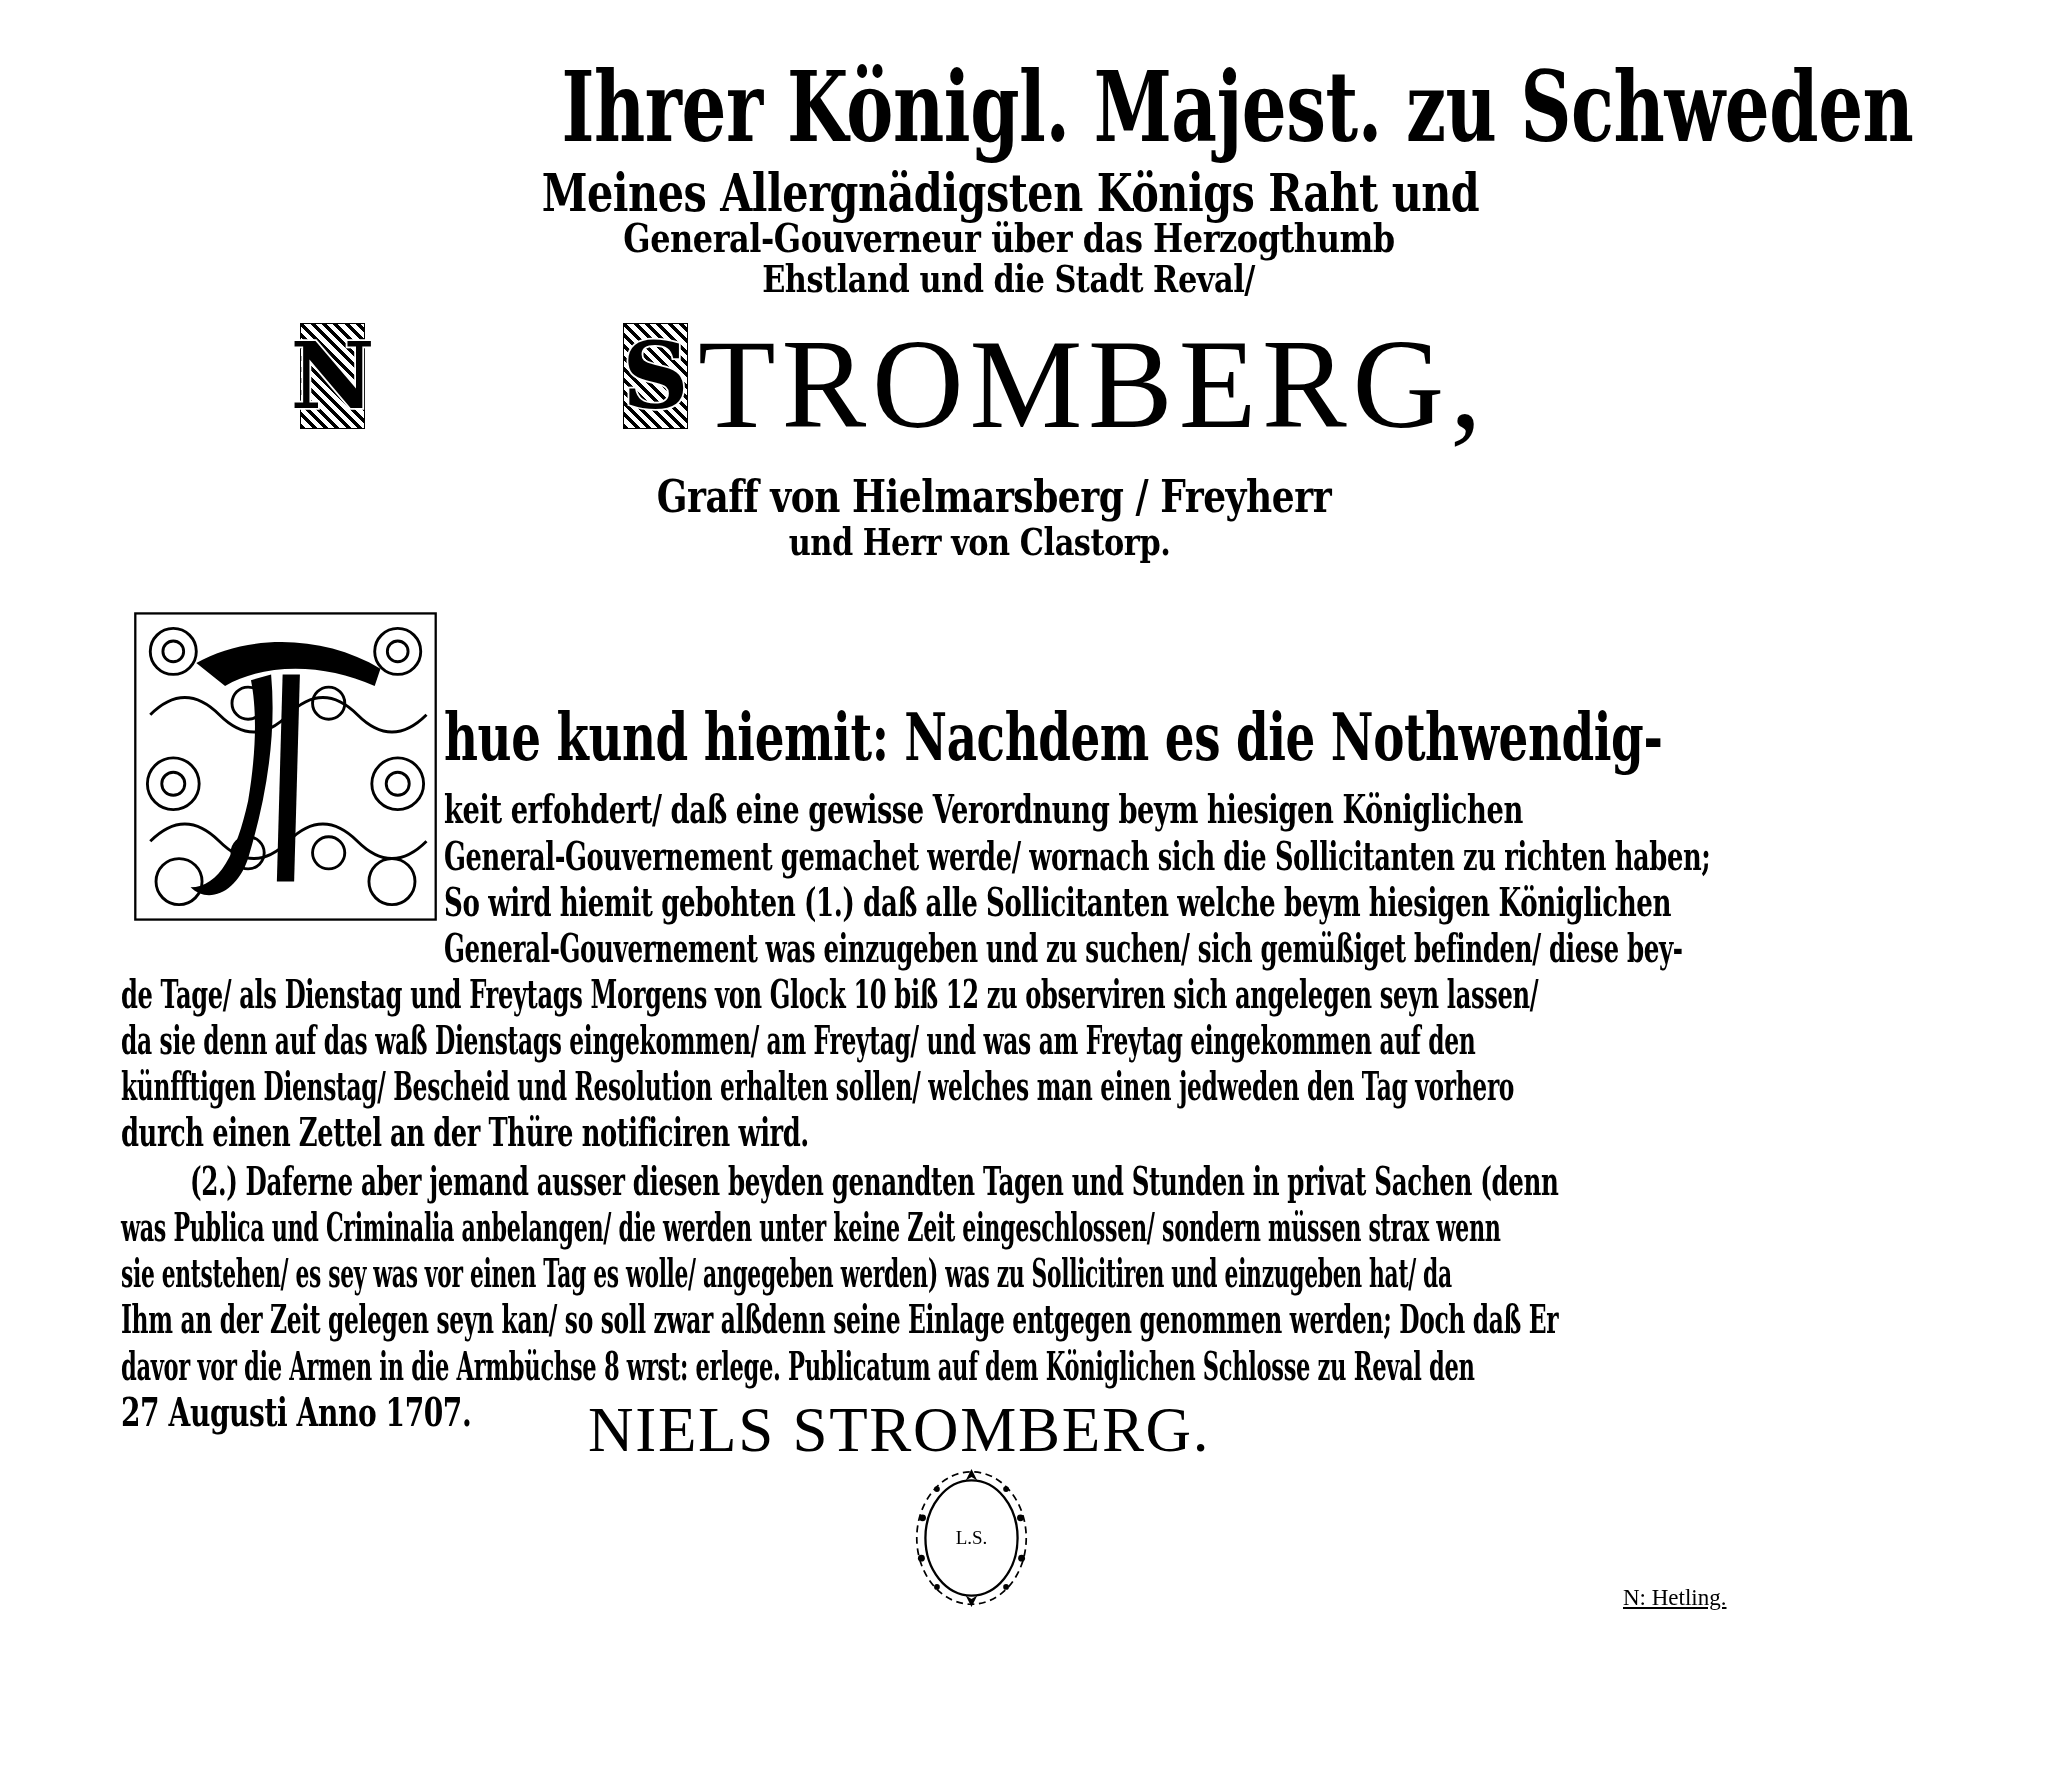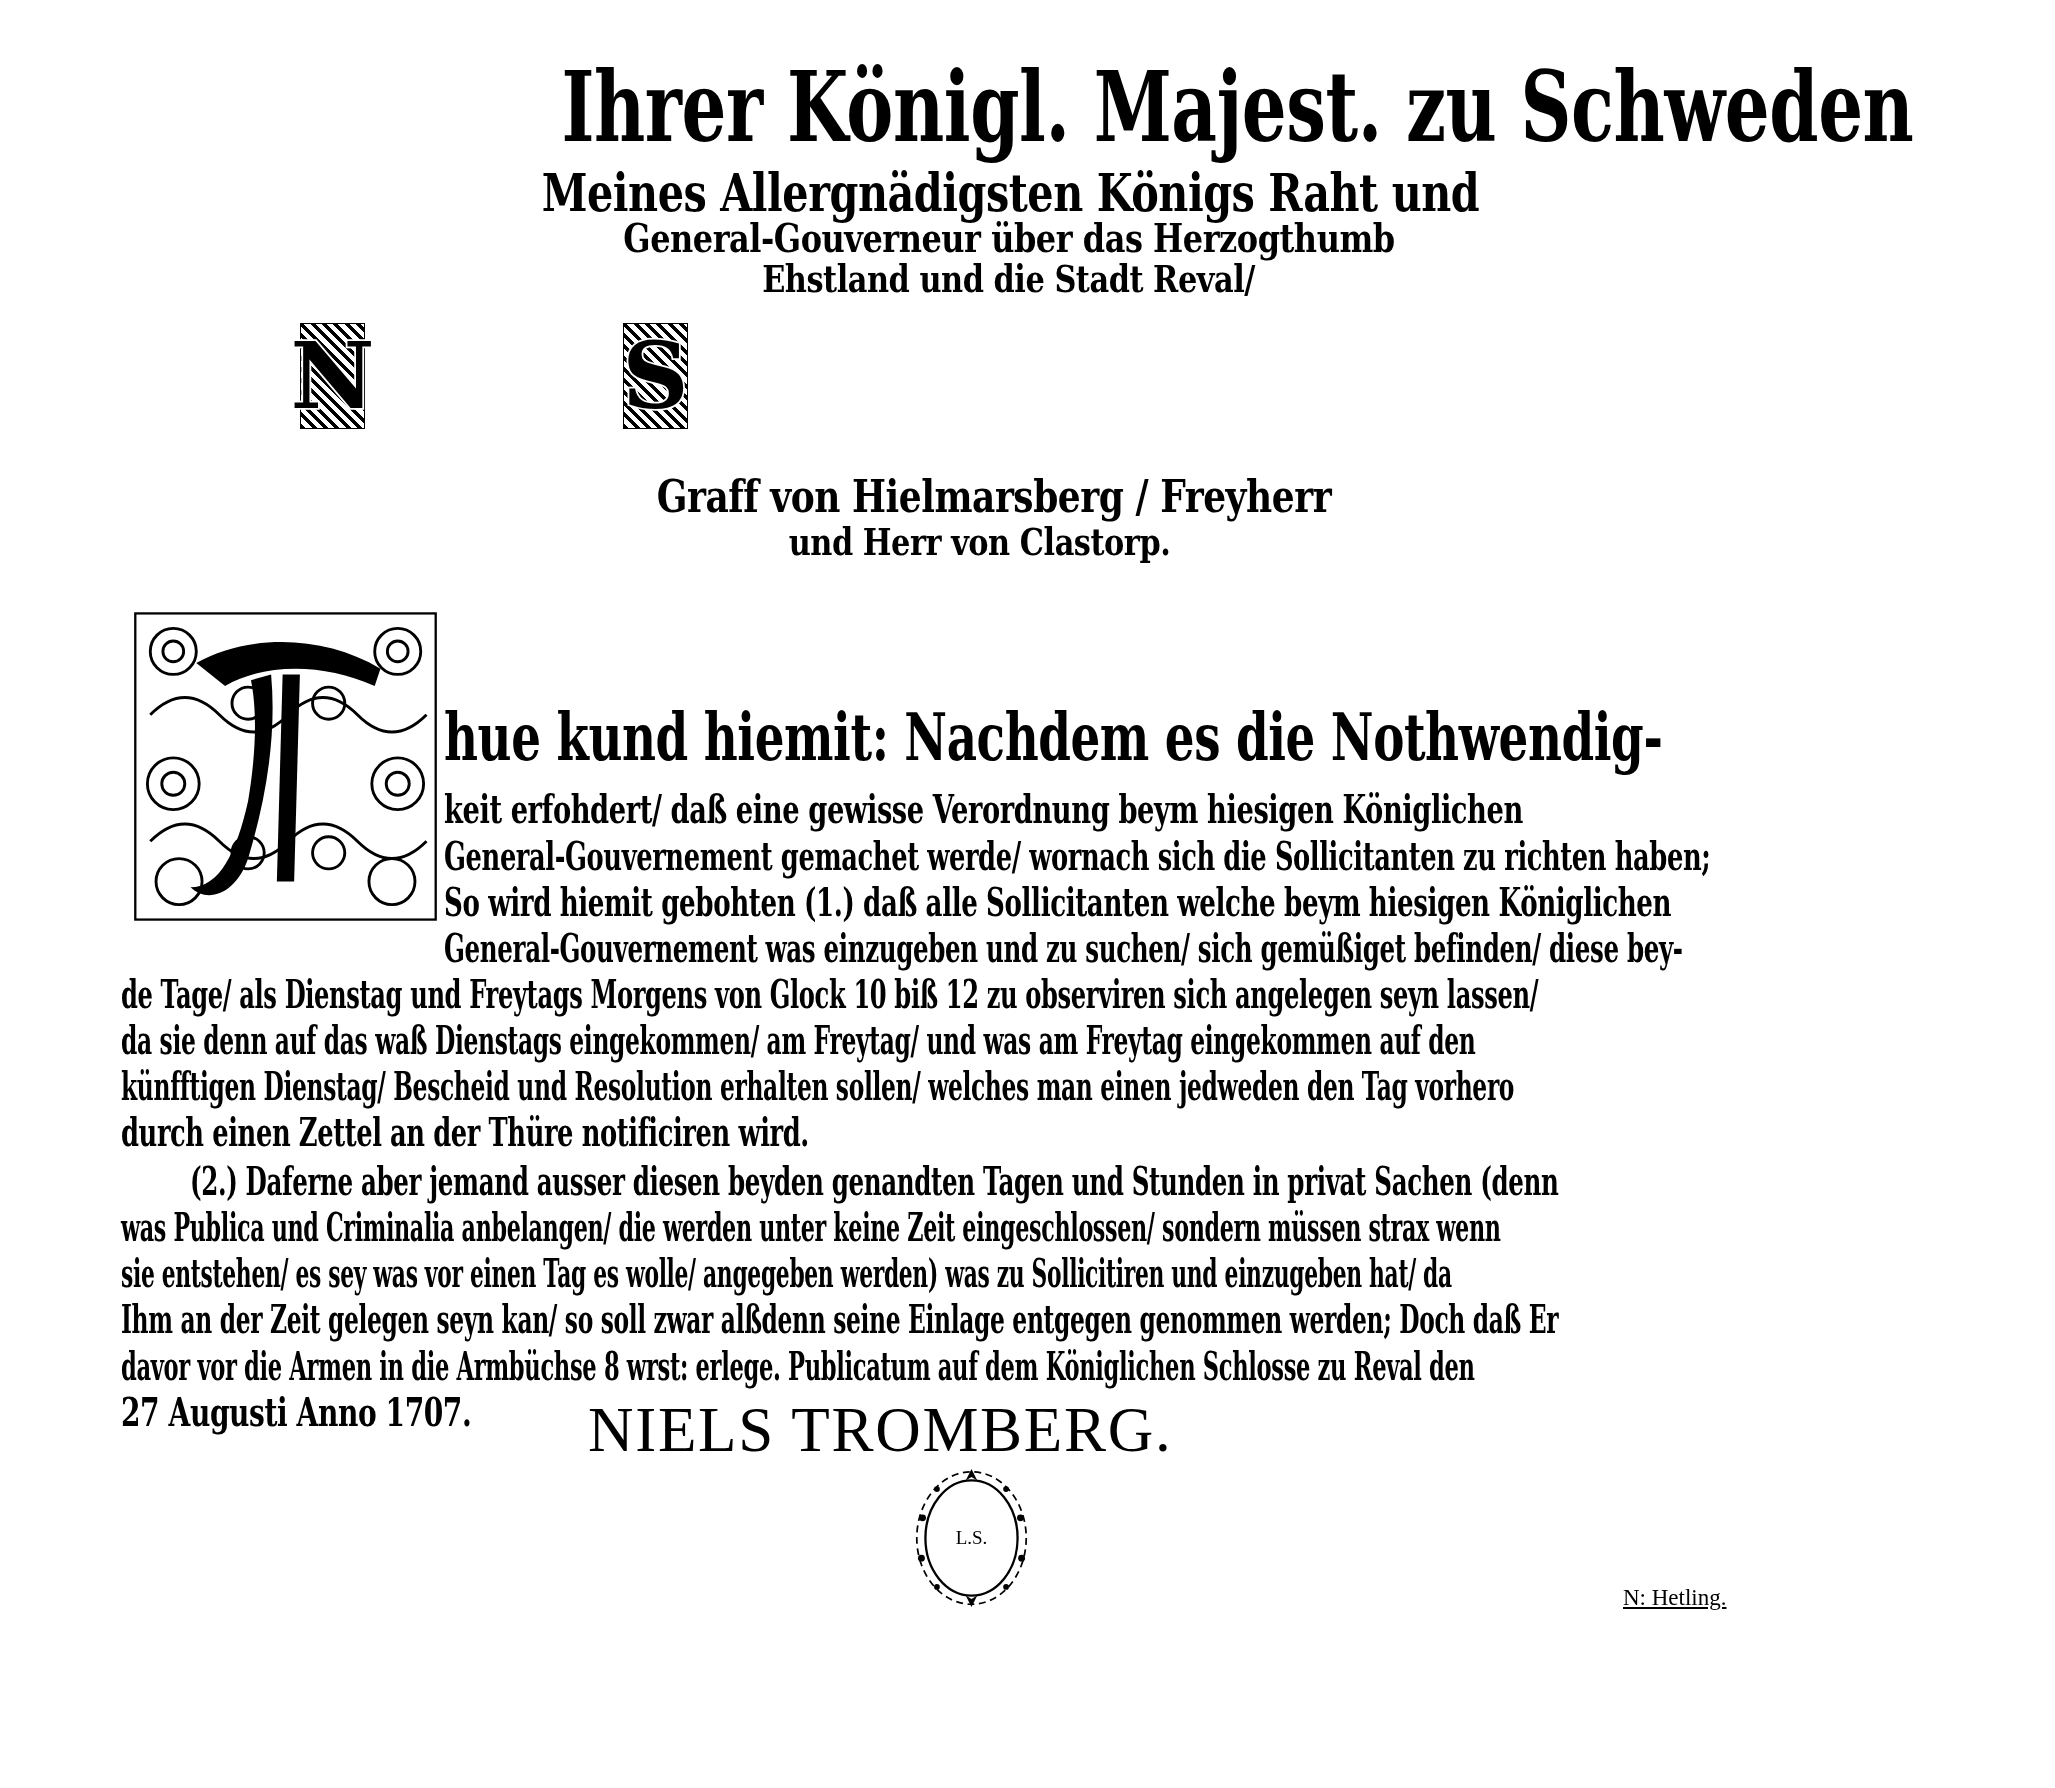--- a/index.html
+++ b/index.html
@@ -48,20 +48,21 @@
 <div id="h3" class="abs frak">General-Gouverneur über das Herzogthumb</div>
 <div id="h4" class="abs frak">Ehstland und die Stadt Reval/</div>
 
 <div id="name-line" class="abs">
   <div class="initial-box" style="left:0; top:0;">
     <div class="initial-letter">N</div>
   </div>
   <div class="initial-box" style="left:323px; top:0;">
     <div class="initial-letter">S</div>
   </div>
+  <div id="name-rest-2" class="roman">TROMBERG,</div>
 </div>
 
 <div id="title-1" class="abs frak">Graff von Hielmarsberg / Freyherr</div>
 <div id="title-2" class="abs frak">und Herr von Clastorp.</div>
 
 <div id="dropcap">
   <svg viewBox="0 0 530 540">
     <rect x="4" y="4" width="522" height="532" fill="#fff" stroke="#000" stroke-width="4"></rect>
     <g fill="none" stroke="#000" stroke-width="5">
       <circle cx="70" cy="70" r="40"></circle>
@@ -98,21 +99,21 @@
 <div class="body-line frak" style="left:121px; top:1017px; transform:scaleX(0.60);">da sie denn auf das waß Dienstags eingekommen/ am Freytag/ und was am Freytag eingekommen auf den</div>
 <div class="body-line frak" style="left:121px; top:1063px; transform:scaleX(0.60);">künfftigen Dienstag/ Bescheid und Resolution erhalten sollen/ welches man einen jedweden den Tag vorhero</div>
 <div class="body-line frak" style="left:121px; top:1109px; transform:scaleX(0.66);">durch einen Zettel an der Thüre notificiren wird.</div>
 <div class="body-line frak" style="left:190px; top:1158px; transform:scaleX(0.63);">(2.) Daferne aber jemand ausser diesen beyden genandten Tagen und Stunden in privat Sachen (denn</div>
 <div class="body-line frak" style="left:121px; top:1204px; transform:scaleX(0.57);">was Publica und Criminalia anbelangen/ die werden unter keine Zeit eingeschlossen/ sondern müssen strax wenn</div>
 <div class="body-line frak" style="left:121px; top:1250px; transform:scaleX(0.56);">sie entstehen/ es sey was vor einen Tag es wolle/ angegeben werden) was zu Sollicitiren und einzugeben hat/ da</div>
 <div class="body-line frak" style="left:121px; top:1296px; transform:scaleX(0.60);">Ihm an der Zeit gelegen seyn kan/ so soll zwar alßdenn seine Einlage entgegen genommen werden; Doch daß Er</div>
 <div class="body-line frak" style="left:121px; top:1343px; transform:scaleX(0.58);">davor vor die Armen in die Armbüchse 8 wrst: erlege.   Publicatum auf dem Königlichen Schlosse zu Reval den</div>
 <div class="body-line frak" style="left:121px; top:1389px; transform:scaleX(0.72);">27 Augusti Anno 1707.</div>
 
-<div id="signature" class="abs roman">NIELS TROMBERG.</div>
+<div id="signature" class="abs roman">NIELS STROMBERG.</div>
 
 <div id="seal">
   <svg viewBox="0 0 230 250">
     <ellipse cx="115" cy="125" rx="80" ry="100" fill="none" stroke="#000" stroke-width="4"></ellipse>
     <ellipse cx="115" cy="125" rx="95" ry="115" fill="none" stroke="#000" stroke-width="3" stroke-dasharray="12 8"></ellipse>
     <g fill="#000">
       <path d="M115 5 l10 20 l-10 -6 l-10 6 z"></path>
       <path d="M115 245 l10 -20 l-10 6 l-10 -6 z"></path>
       <circle cx="30" cy="90" r="6"></circle>
         <circle cx="200" cy="90" r="6"></circle>

